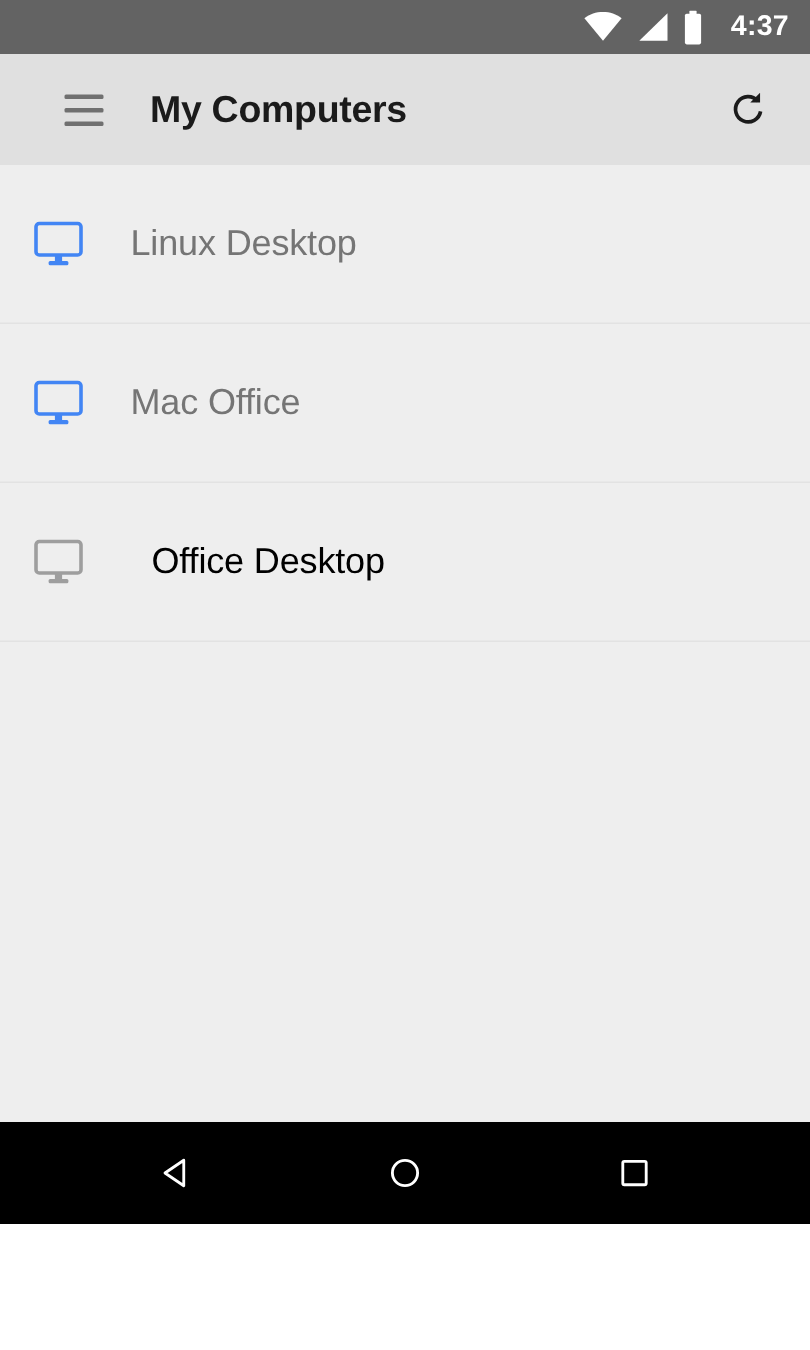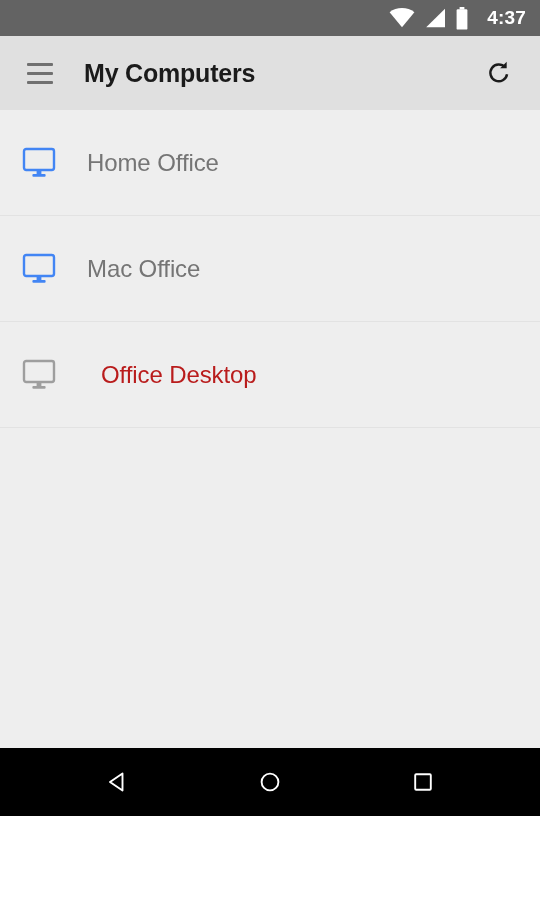--- a/index.html
+++ b/index.html
@@ -51,21 +51,21 @@
     padding-bottom: 1px;
   }
 
   
   .app-bar {
     height: 74px;
     flex: 0 0 74px;
     background: #e0e0e0;
     display: flex;
     align-items: center;
-    padding: 0 18px 0 18px;
+    padding: 0 18px 0 34px;
     box-sizing: border-box;
   }
   .menu-button {
     width: 44px;
     height: 44px;
     display: flex;
     flex-direction: column;
     justify-content: center;
     align-items: center;
     gap: 6px;
@@ -121,21 +121,21 @@
     align-items: center;
     justify-content: center;
   }
   .row-label {
     margin-left: 25px;
     font-size: 24px;
     letter-spacing: -0.1px;
     white-space: nowrap;
   }
   .online .row-label { color: #757575; }
-  .offline .row-label { color: #b91c1c; margin-left: 39px; }
+  .offline .row-label { color: #000000; margin-left: 39px; }
 
   
   .nav-bar {
     height: 68px;
     flex: 0 0 68px;
     background: #000000;
     display: flex;
     align-items: center;
     justify-content: space-around;
     padding: 0 40px;
@@ -195,21 +195,21 @@
   <div class="computer-list">
 
     <div class="list-row online">
       <span class="row-icon">
         <svg width="34" height="32" viewBox="0 0 34 32">
           <rect x="2" y="2" width="30" height="21" rx="2.2" ry="2.2" fill="none" stroke="#4285F4" stroke-width="2.4"></rect>
           <rect x="14.6" y="23" width="4.8" height="4.6" fill="#4285F4"></rect>
           <rect x="10.4" y="27" width="13.2" height="2.8" rx="1" fill="#4285F4"></rect>
         </svg>
       </span>
-      <span class="row-label">Home Office</span>
+      <span class="row-label">Linux Desktop</span>
     </div>
 
     <div class="list-row online">
       <span class="row-icon">
         <svg width="34" height="32" viewBox="0 0 34 32">
           <rect x="2" y="2" width="30" height="21" rx="2.2" ry="2.2" fill="none" stroke="#4285F4" stroke-width="2.4"></rect>
           <rect x="14.6" y="23" width="4.8" height="4.6" fill="#4285F4"></rect>
           <rect x="10.4" y="27" width="13.2" height="2.8" rx="1" fill="#4285F4"></rect>
         </svg>
       </span>

